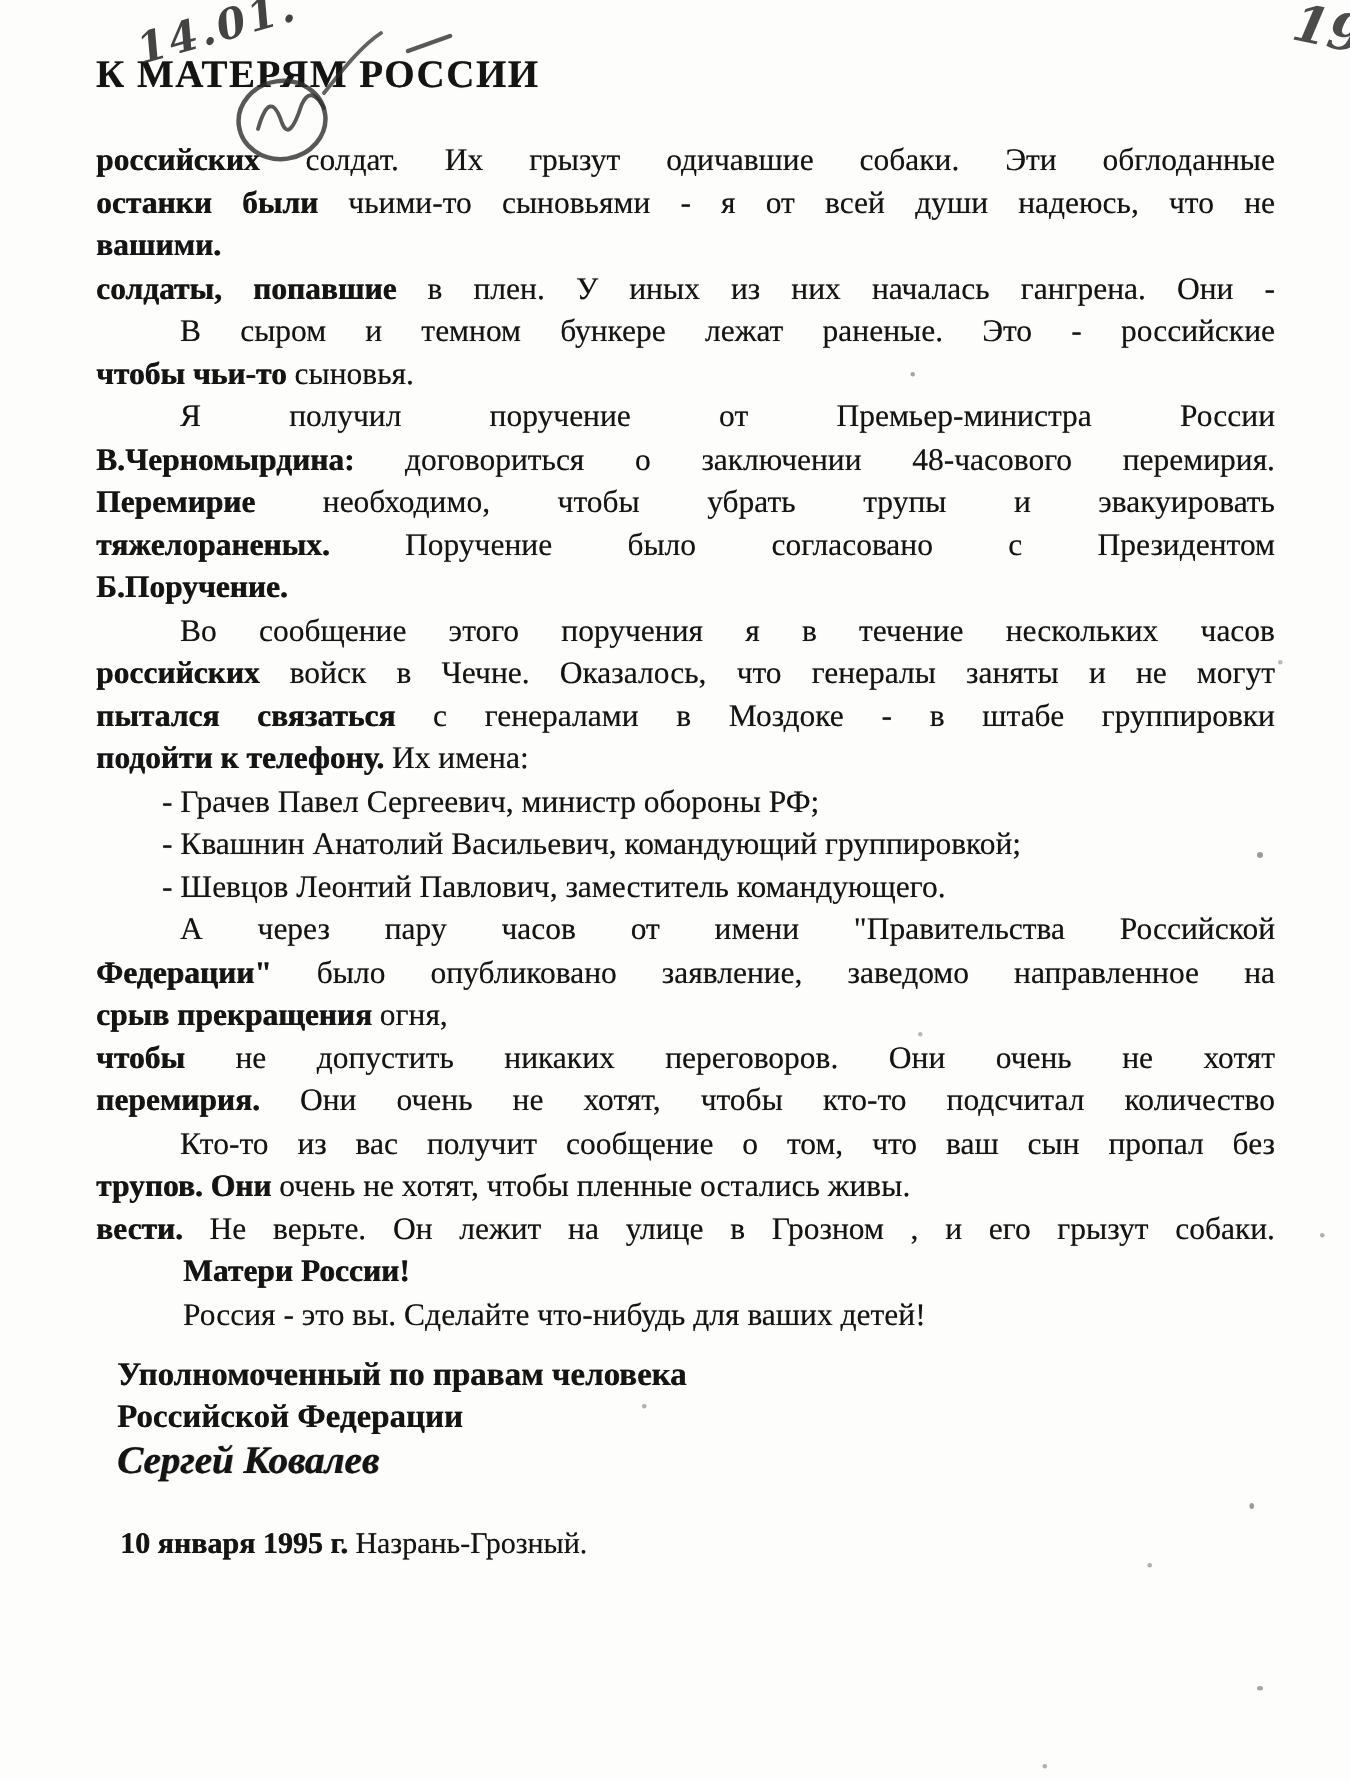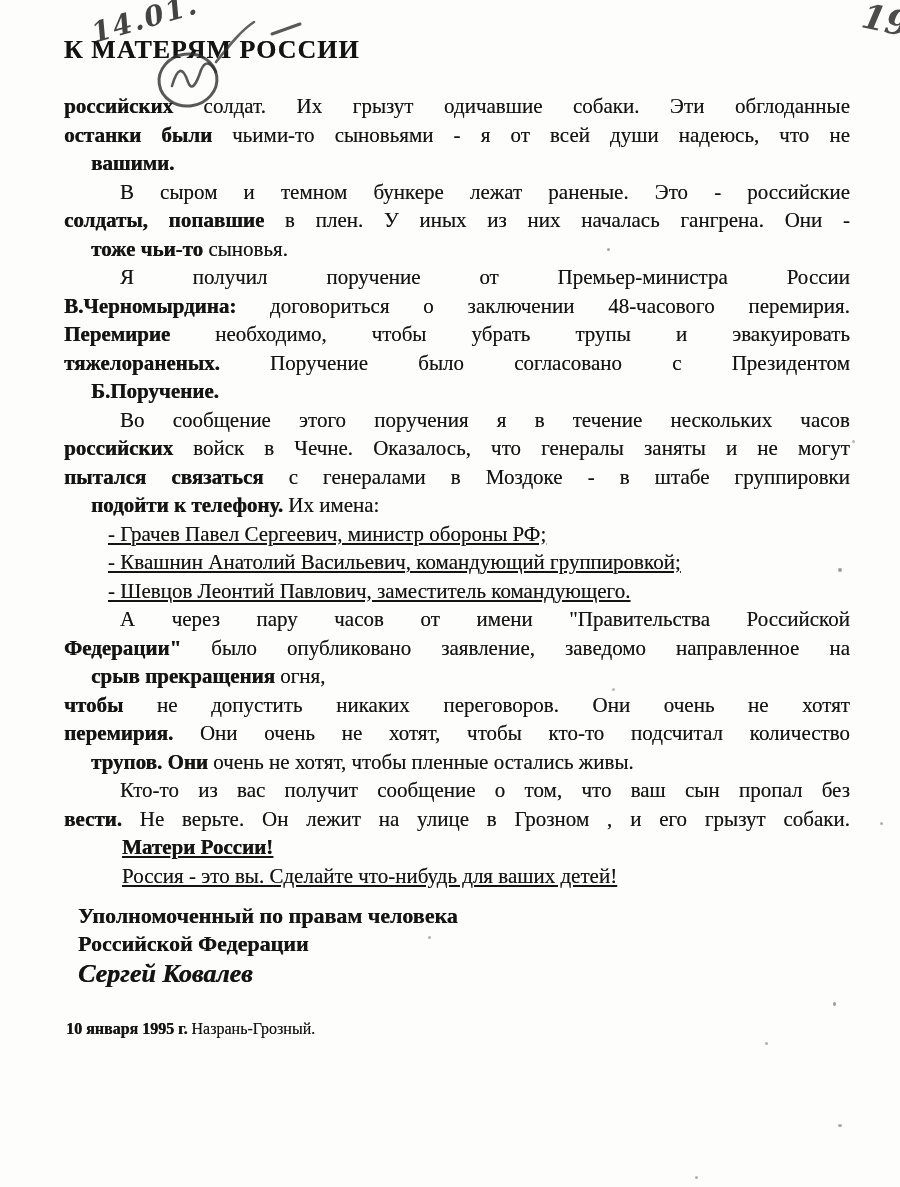--- a/index.html
+++ b/index.html
@@ -41,40 +41,40 @@
   }
   .ln{
     font-size:21px;
     line-height:28.5px;
     text-align:justify;
     text-align-last:justify;
     text-justify:inter-word;
     text-shadow:0 0 .45px rgba(0,0,0,.55);
     white-space:normal;
   }
-  .ln.last{text-align-last:left;margin-left:27px;}
-  .ln.plain{text-align:right;text-align-last:left;text-decoration:underline;}
+  .ln.last{text-align-last:left;}
+  .ln.plain{text-align:right;text-align-last:left;}
   .ln.ind{padding-left:56px;}
   .ln.list{padding-left:44px;}
   .ln.closing{padding-left:58px;}
   .b{font-weight:700;text-shadow:.4px 0 .4px rgba(0,0,0,.8);}
   
   .sig{margin:12px 0 0 14px;}
   .sig .sig-ln{
     font-size:22px;line-height:28px;font-weight:700;
     text-shadow:.3px 0 .4px rgba(0,0,0,.7);
   }
   .sig .sig-name{
     font-size:26px;line-height:31px;font-weight:700;
     text-shadow:.5px 0 .5px rgba(0,0,0,.8);
     font-style:italic;
   }
   .dateline{
-    margin:26px 0 0 2px;
-    font-size:16px;line-height:28px;
+    margin:26px 0 0 16px;
+    font-size:20px;line-height:28px;
     text-shadow:0 0 .45px rgba(0,0,0,.6);
   }
   
   .speck{position:absolute;background:#3a3a3a;border-radius:50%;}
 </style>
 </head>
 <body>
 
 <div class="page">
 
@@ -91,23 +91,23 @@
   <span class="hw-tr">19</span>
 
   <div class="sheet">
 
     <h1 class="title">К МАТЕРЯМ РОССИИ</h1>
 
     <div class="ln"><span class="b">российских</span><span> солдат. Их грызут одичавшие собаки. Эти обглоданные</span></div>
     <div class="ln"><span class="b">останки были</span><span> чьими-то сыновьями - я от всей души надеюсь, что не</span></div>
     <div class="ln last"><span class="b">вашими.</span><span></span></div>
 
+    <div class="ln"><span class="b">солдаты, попавшие</span><span> в плен. У иных из них началась гангрена. Они -</span></div>
     <div class="ln ind"><span class="b"></span><span>В сыром и темном бункере лежат раненые. Это - российские</span></div>
-    <div class="ln"><span class="b">солдаты, попавшие</span><span> в плен. У иных из них началась гангрена. Они -</span></div>
-    <div class="ln last"><span class="b">тоже чьи-то</span><span> сыновья.</span></div>
+    <div class="ln last"><span class="b">чтобы чьи-то</span><span> сыновья.</span></div>
 
     <div class="ln ind"><span class="b"></span><span>Я получил поручение от Премьер-министра России</span></div>
     <div class="ln"><span class="b">В.Черномырдина:</span><span> договориться о заключении 48-часового перемирия.</span></div>
     <div class="ln"><span class="b">Перемирие</span><span> необходимо, чтобы убрать трупы и эвакуировать</span></div>
     <div class="ln"><span class="b">тяжелораненых.</span><span> Поручение было согласовано с Президентом</span></div>
     <div class="ln last"><span class="b">Б.Поручение.</span><span></span></div>
 
     <div class="ln ind"><span class="b"></span><span>Во сообщение этого поручения я в течение нескольких часов</span></div>
     <div class="ln"><span class="b">российских</span><span> войск в Чечне. Оказалось, что генералы заняты и не могут</span></div>
     <div class="ln"><span class="b">пытался связаться</span><span> с генералами в Моздоке - в штабе группировки</span></div>
@@ -116,23 +116,23 @@
     <div class="ln plain list"><span>- Грачев Павел Сергеевич, министр обороны РФ;</span></div>
     <div class="ln plain list"><span>- Квашнин Анатолий Васильевич, командующий группировкой;</span></div>
     <div class="ln plain list"><span>- Шевцов Леонтий Павлович, заместитель командующего.</span></div>
 
     <div class="ln ind"><span class="b"></span><span>А через пару часов от имени "Правительства Российской</span></div>
     <div class="ln"><span class="b">Федерации"</span><span> было опубликовано заявление, заведомо направленное на</span></div>
     <div class="ln last"><span class="b">срыв прекращения</span><span> огня,</span></div>
 
     <div class="ln"><span class="b">чтобы</span><span> не допустить никаких переговоров. Они очень не хотят</span></div>
     <div class="ln"><span class="b">перемирия.</span><span> Они очень не хотят, чтобы кто-то подсчитал количество</span></div>
+    <div class="ln ind"><span class="b"></span><span>Кто-то из вас получит сообщение о том, что ваш сын пропал без</span></div>
+
     <div class="ln last"><span class="b">трупов. Они</span><span> очень не хотят, чтобы пленные остались живы.</span></div>
-
-    <div class="ln ind"><span class="b"></span><span>Кто-то из вас получит сообщение о том, что ваш сын пропал без</span></div>
     <div class="ln"><span class="b">вести.</span><span> Не верьте. Он лежит на улице в Грозном , и его грызут собаки.</span></div>
 
     <div class="ln plain closing"><span class="b">Матери России!</span></div>
     <div class="ln plain closing"><span>Россия - это вы. Сделайте что-нибудь для ваших детей!</span></div>
 
     <div class="sig">
       <div class="sig-ln">Уполномоченный по правам человека</div>
       <div class="sig-ln">Российской Федерации</div>
       <div class="sig-name">Сергей Ковалев</div>
     </div>

